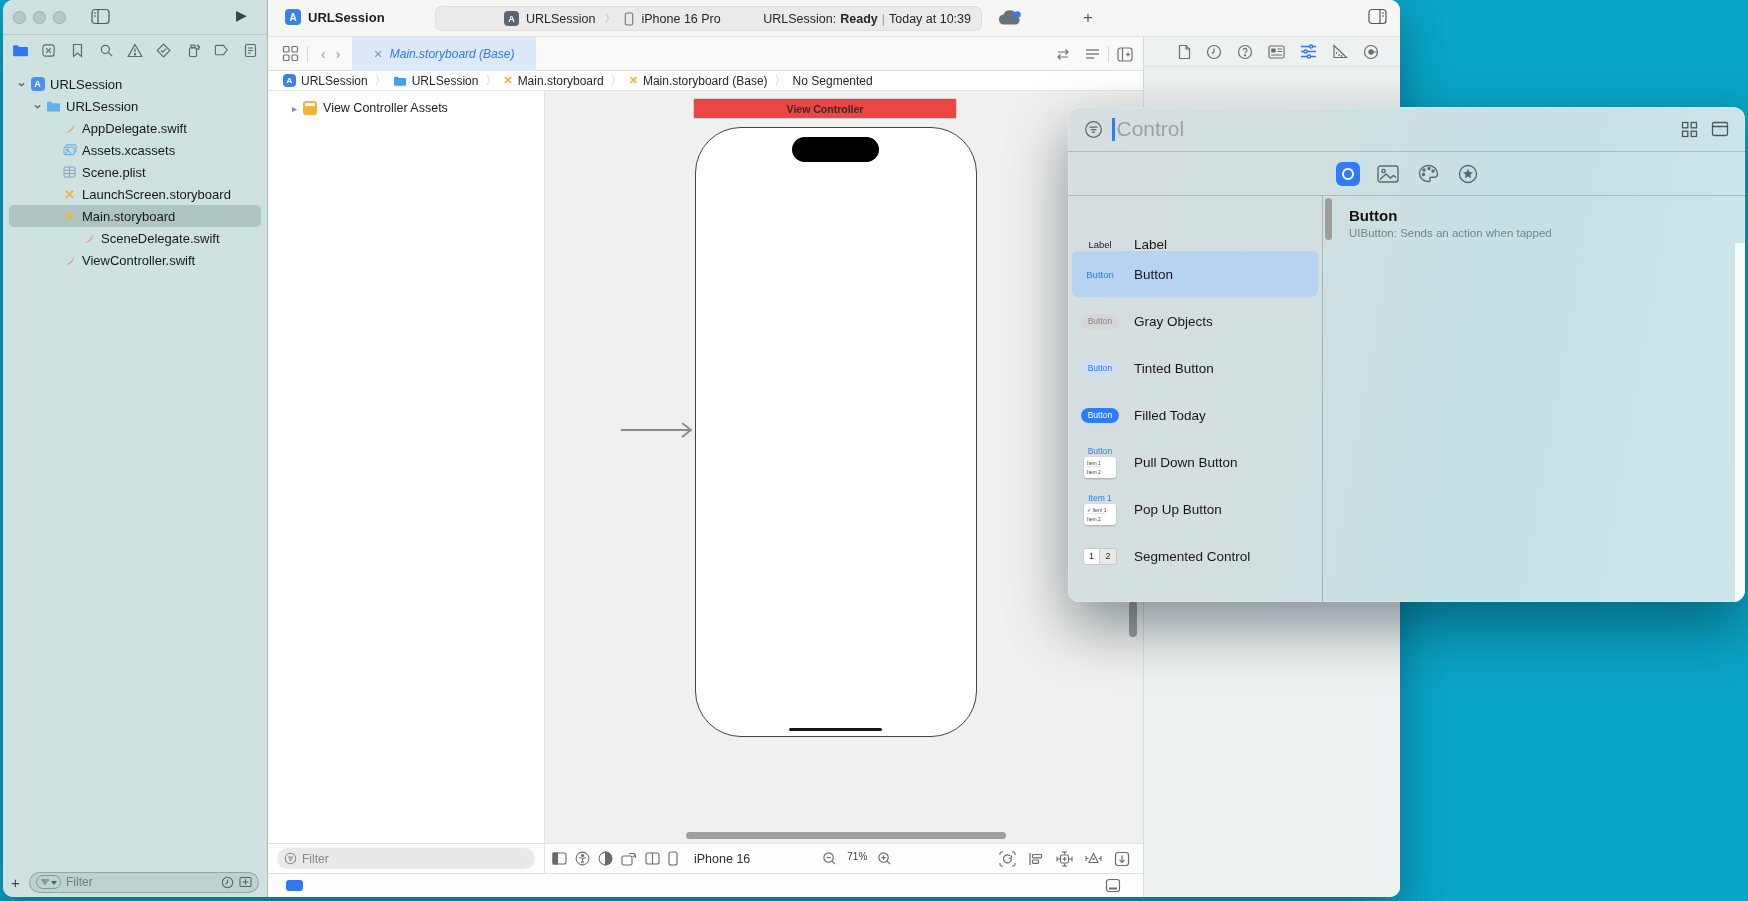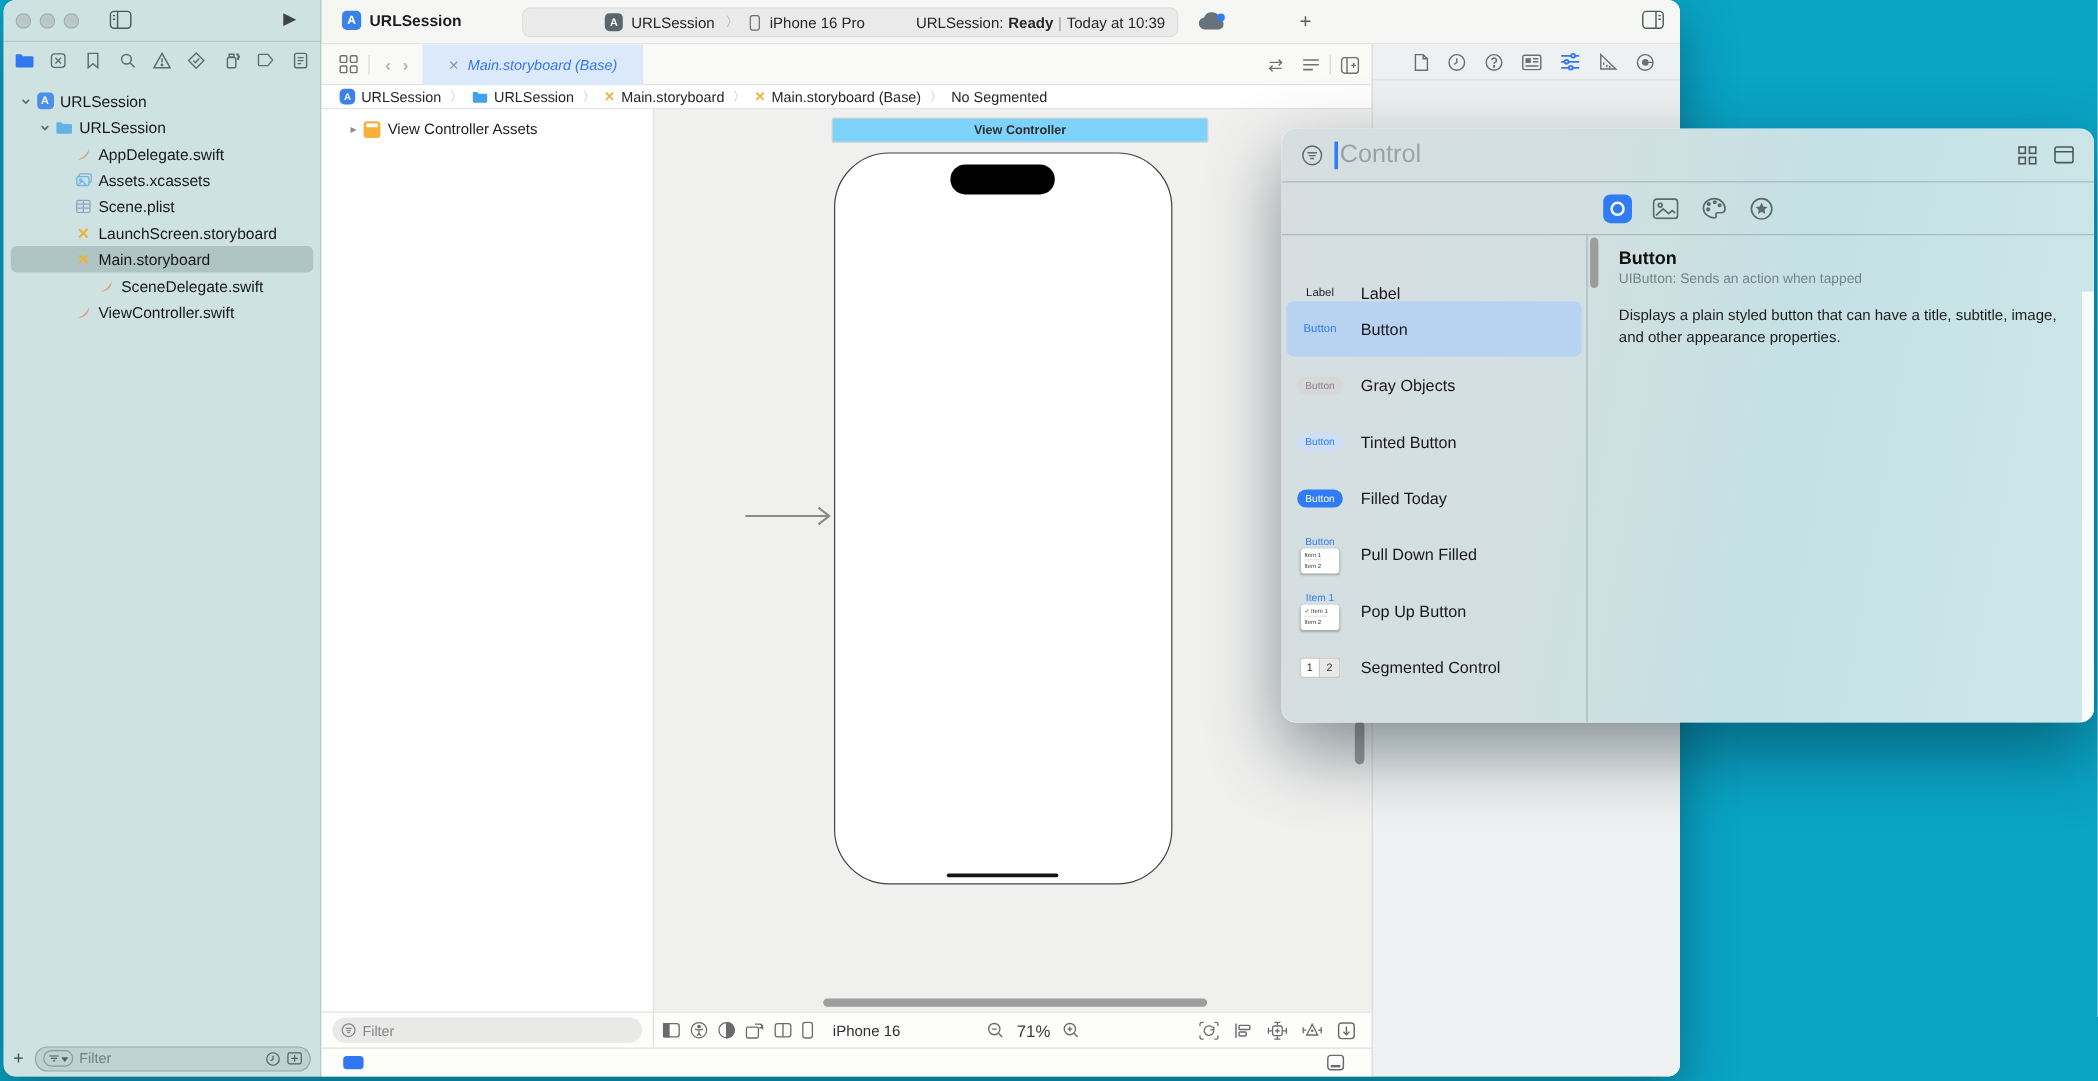--- a/index.html
+++ b/index.html
@@ -86,41 +86,41 @@
 
   .editor-content { position:absolute; left:0; top:54px; right:0; bottom:54px; }
   .outline { position:absolute; left:0; top:0; width:277px; height:100%; background:#fff;
     border-right:1px solid #e2e2e1; }
   .scene-row { display:flex; align-items:center; margin:10px 0 0 24px; gap:6px; font-size:12.5px; color:#1d1d1f; }
   .scene-disc { color:#8a8a8e; font-size:10px; }
   .vc-icon { width:14px; height:14px; border-radius:3px; background:#f6b03c; position:relative; }
   .vc-icon:after { content:""; position:absolute; left:2px; right:2px; top:2px; height:3px; background:#fff; border-radius:1px; }
 
   .canvas { position:absolute; left:277px; top:0; right:0; height:100%; background:#f0f0ef; }
-  .vc-header { position:absolute; left:148px; top:7px; width:314px; height:21px; background:#7dd3fc;
+  .vc-header { position:absolute; left:148px; top:7px; width:264px; height:21px; background:#ef4444;
     border:1px solid #d2d2d1; border-radius:2px; display:flex; align-items:center; justify-content:center;
     font-size:10.5px; font-weight:bold; color:#2e2e30; }
   .phone { position:absolute; left:150px; top:36px; width:282px; height:610px; background:#fff;
     border:1.5px solid #434345; border-radius:46px; }
   .dyn-island { position:absolute; left:96px; top:9px; width:87px; height:25px; background:#000; border-radius:13px; }
   .home-ind { position:absolute; left:93px; bottom:5px; width:93px; height:3px; background:#141414; border-radius:2px; }
   .entry-arrow { position:absolute; left:76px; top:330px; }
   .hscroll { position:absolute; left:141px; bottom:4px; width:320px; height:7px; background:#8f8f90; border-radius:4px; opacity:.85; }
   .vscroll { position:absolute; right:6px; top:510px; width:8px; height:36px; background:#8f8f90; border-radius:4px; opacity:.85; }
 
   .outline-filterbar { position:absolute; left:0; bottom:24px; width:277px; height:30px; background:#fdfdfc;
     border-top:1px solid #e2e2e1; border-right:1px solid #e2e2e1; display:flex; align-items:center; padding:0 9px; }
   .o-filter { flex:1; height:21px; background:#e9e9e8; border-radius:11px; display:flex; align-items:center;
     padding:0 7px; gap:5px; color:#85868a; }
   .ib-toolbar { position:absolute; left:277px; right:0; bottom:24px; height:30px; background:#fdfdfc;
     border-top:1px solid #e2e2e1; display:flex; align-items:center; color:#6a6a6c; }
   .ibt-ic { margin-left:8px; display:flex; }
   .ibt-first { margin-left:7px; }
   .ib-device { font-size:12.5px; color:#2e2e30; margin-left:16px; }
-  .ib-zoom { display:flex; align-items:center; gap:10px; margin-left:72px; font-size:14px; color:#3c3c3e; }
+  .ib-zoom { display:flex; gap:10px; margin-left:72px; font-size:10px; color:#3c3c3e; }
   .ib-right { margin-left:auto; display:flex; align-items:center; gap:12px; margin-right:13px; }
   .bottombar { position:absolute; left:0; right:0; bottom:0; height:24px; background:#fdfdfc;
     border-top:1px solid #e2e2e1; }
   .doc-outline-toggle { position:absolute; left:18px; top:6px; width:17px; height:11px; background:#3277f2; border-radius:3px; }
   .bezel-toggle { position:absolute; right:22px; top:4px; }
 
   
   .inspector { position:absolute; left:1140px; right:0; top:37px; bottom:0; background:#eef1f1; border-left:1px solid #dadad9; }
   .insp-tabs { height:30px; display:flex; align-items:center; padding-left:34px; gap:15px; color:#6e6e70;
     border-bottom:1px solid rgba(0,0,0,.06); }
@@ -786,21 +786,21 @@
             </span>
           <span class="obj-label">Filled Today</span>
         </div>
         <div class="obj-row" style="top:243px">
           <span class="obj-icell">
             <span class="menu-prev">
               <span class="mini blue" style="font-size:8.5px">Button</span>
               <span class="menu-box"><span class="mrow">Item 1</span><br><span class="mrow">Item 2</span></span>
             </span>
             </span>
-          <span class="obj-label">Pull Down Filled</span>
+          <span class="obj-label">Pull Down Button</span>
         </div>
         <div class="obj-row" style="top:290px">
           <span class="obj-icell">
             <span class="menu-prev">
               <span class="mini blue" style="font-size:8.5px">Item 1</span>
               <span class="menu-box"><span class="mrow">✓ Item 1</span><br><span class="mrow">Item 2</span></span>
             </span>
             </span>
           <span class="obj-label">Pop Up Button</span>
         </div>
@@ -812,18 +812,17 @@
             </span>
             </span>
           <span class="obj-label">Segmented Control</span>
         </div>
         <div class="list-scroll"></div>
       </div>
       <div class="op-divider"></div>
       <div class="obj-detail">
         <div class="od-title">Button</div>
         <div class="od-sub">UIButton: Sends an action when tapped</div>
-        <div class="od-desc">Displays a plain styled button that can have a title, subtitle, image, and other appearance properties.</div>
       </div>
       <div class="detail-scroll"></div>
     </div>
   </div>
 </div>
 
 </body></html>

